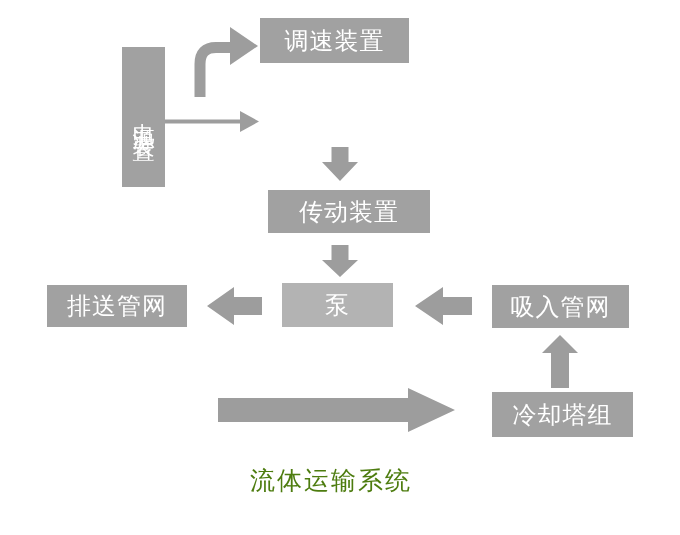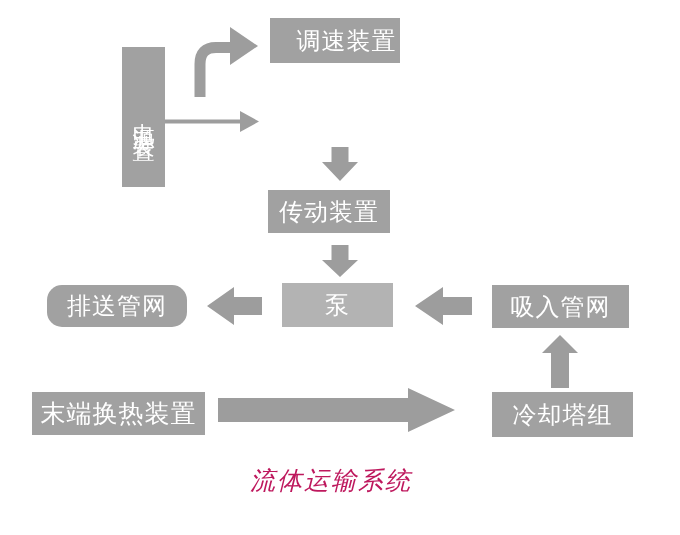--- a/index.html
+++ b/index.html
@@ -24,23 +24,23 @@
     font-size: 24px;
     letter-spacing: 1px;
     white-space: nowrap;
   }
   #node-power-supply {
     left: 122px; top: 47px; width: 43px; height: 140px;
     writing-mode: vertical-rl;
     font-size: 22px;
     letter-spacing: 6px;
   }
-  #node-speed-control       { left: 270px; top: 18px;  width: 107px; height: 45px; padding-left: 23px; }
+  #node-speed-control       { left: 260px; top: 18px;  width: 149px; height: 45px; }
   #node-motor               { left: 270px; top: 94px;  width: 140px; height: 44px; }
-  #node-transmission        { left: 268px; top: 190px; width: 122px; height: 43px; }
+  #node-transmission        { left: 268px; top: 190px; width: 162px; height: 43px; }
   #node-pump                { left: 282px; top: 283px; width: 111px; height: 44px; }
   #node-discharge-network   { left: 47px;  top: 285px; width: 140px; height: 42px; }
   #node-suction-network     { left: 492px; top: 285px; width: 137px; height: 43px; }
   #node-terminal-heat-exchanger { left: 32px;  top: 392px; width: 173px; height: 43px; font-size: 25px; }
   #node-cooling-tower-group { left: 492px; top: 392px; width: 141px; height: 45px; }
   #arrows-layer {
     position: absolute;
     left: 0; top: 0;
     width: 680px; height: 535px;
   }
@@ -86,23 +86,22 @@
 
   <div class="node" id="node-power-supply" style="background-color: rgb(161, 161, 161);">电源装置</div>
 
   <div class="node" id="node-speed-control" style="background-color: rgb(161, 161, 161);">调速装置</div>
 
 
   <div class="node" id="node-transmission" style="background-color: rgb(161, 161, 161);">传动装置</div>
 
   <div class="node" id="node-pump" style="background-color: rgb(179, 179, 179);">泵</div>
 
-  <div class="node" id="node-discharge-network" style="background-color: rgb(161, 161, 161); border-radius: 15px;">排送管网</div>
+  <div class="node" id="node-discharge-network" style="background-color: rgb(161, 161, 161);">排送管网</div>
 
   <div class="node" id="node-suction-network" style="background-color: rgb(161, 161, 161);">吸入管网</div>
 
-  <div class="node" id="node-terminal-heat-exchanger" style="background-color: rgb(161, 161, 161);">末端换热装置</div>
 
   <div class="node" id="node-cooling-tower-group" style="background-color: rgb(161, 161, 161);">冷却塔组</div>
 
-  <div id="diagram-title" style="color: #be185d; font-style: italic;">流体运输系统</div>
+  <div id="diagram-title" style="color: #4d7c0f;">流体运输系统</div>
 
 </div>
 
 </body></html>

